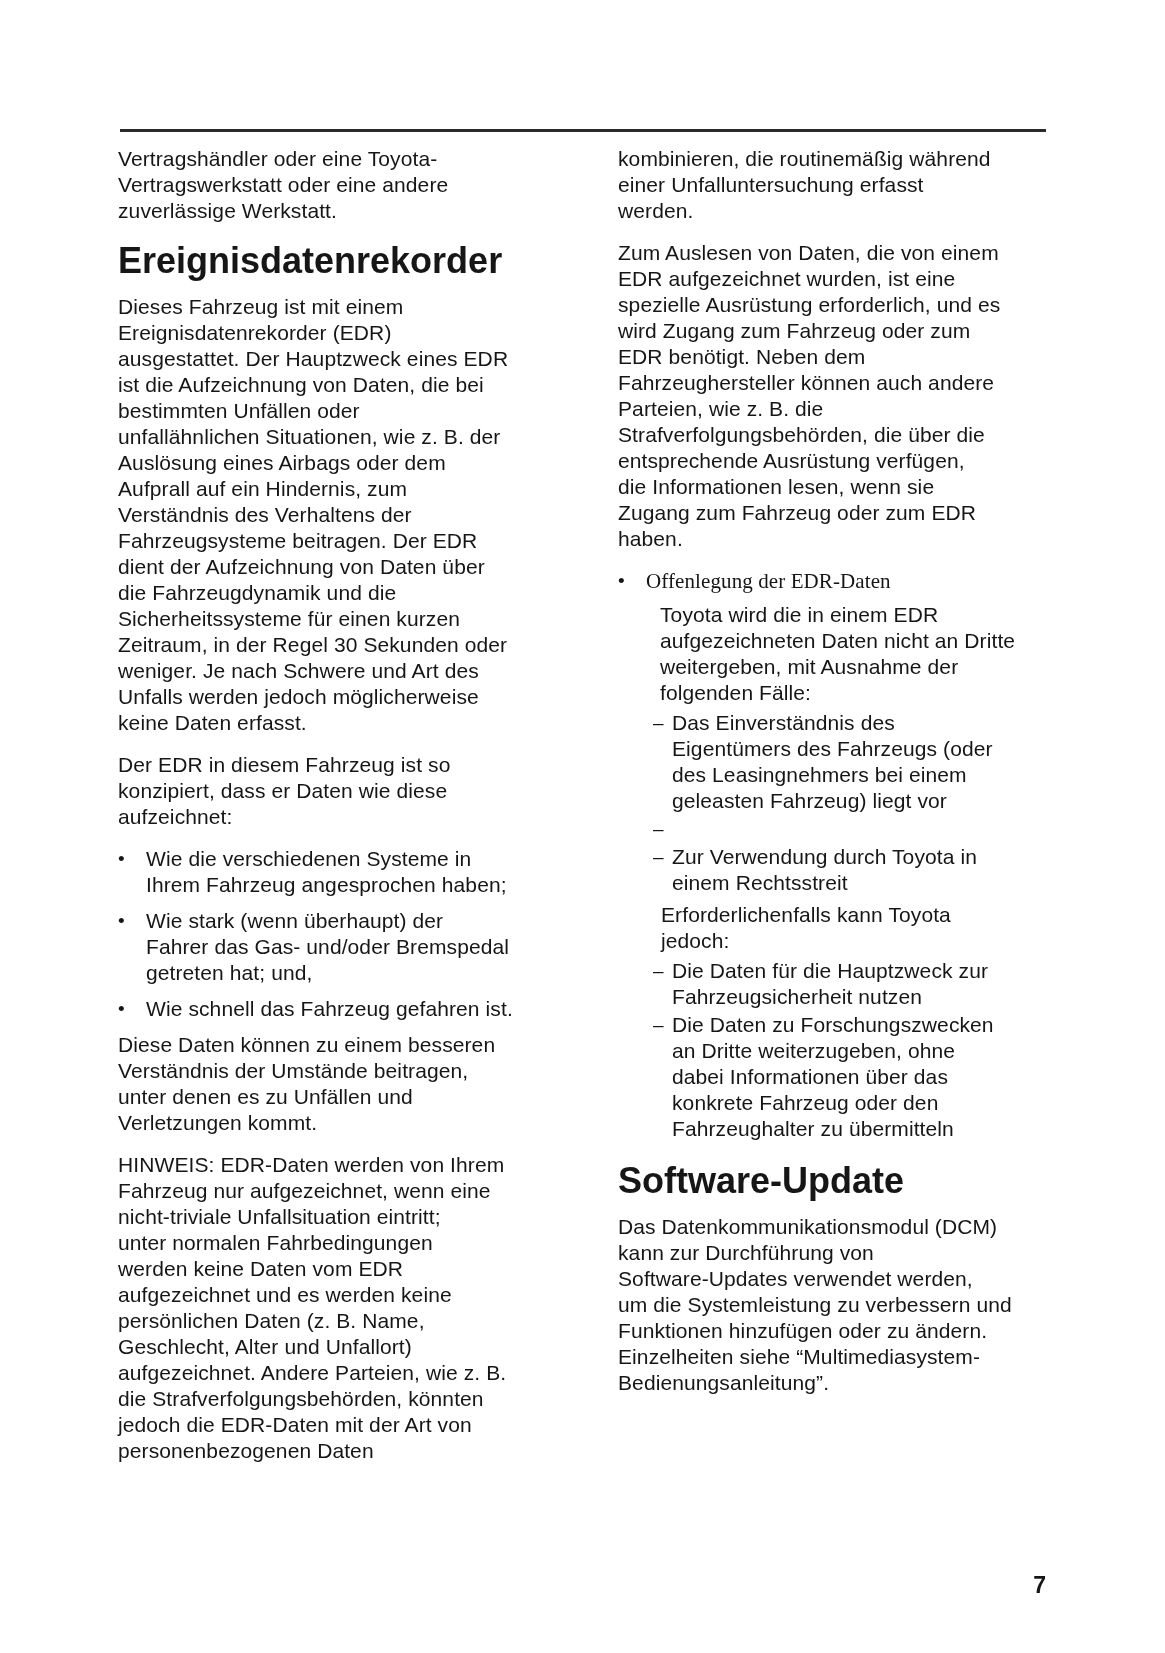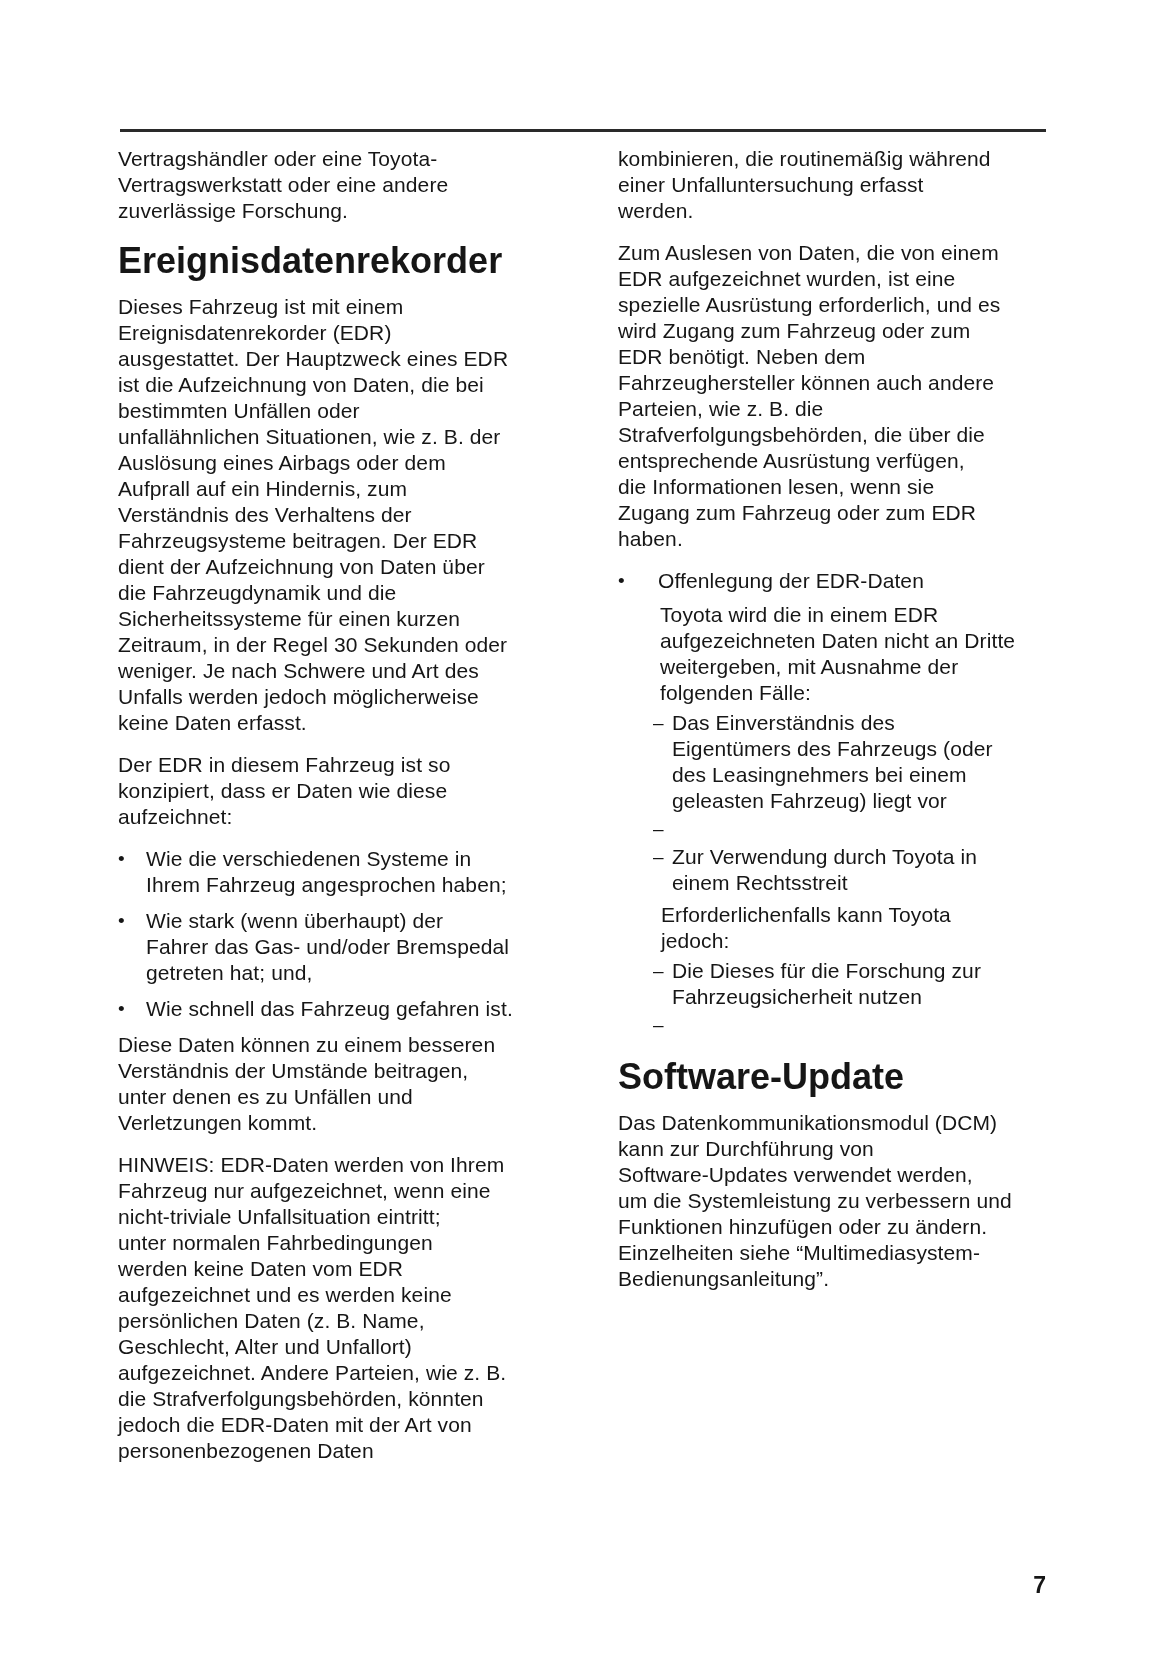--- a/index.html
+++ b/index.html
@@ -46,21 +46,21 @@
     display: flex;
     margin: 0 0 10px 0;
   }
   .li .marker {
     flex: 0 0 28px;
     width: 28px;
     font-size: 19px;
   }
   .li-text { white-space: pre-line; }
   .li-body { flex: 1 1 auto; }
-  .bullet-heading { white-space: pre-line; margin: 0 0 8px 12px; }
+  .bullet-heading { white-space: pre-line; margin: 0 0 8px 0; font-family: Liberation Serif, serif; }
   .bullet-intro   { white-space: pre-line; margin: 0 0 4px 14px; }
   .bullet-note    { white-space: pre-line; margin: 6px 0 4px 15px; }
   .dash {
     display: flex;
     margin: 0 0 2px 7px;
   }
   .dash .marker {
     flex: 0 0 19px;
     width: 19px;
   }
@@ -78,21 +78,21 @@
 <body>
 
 <div class="page">
 
   <div class="top-rule"></div>
 
   <div class="col col-left">
 
     <div class="para">Vertragshändler oder eine Toyota-
 Vertragswerkstatt oder eine andere
-zuverlässige Forschung.</div>
+zuverlässige Werkstatt.</div>
 
     <div class="sec-heading">Ereignisdatenrekorder</div>
 
     <div class="para">Dieses Fahrzeug ist mit einem
 Ereignisdatenrekorder (EDR)
 ausgestattet. Der Hauptzweck eines EDR
 ist die Aufzeichnung von Daten, die bei
 bestimmten Unfällen oder
 unfallähnlichen Situationen, wie z. B. der
 Auslösung eines Airbags oder dem
@@ -189,25 +189,30 @@
           <span class="marker">–</span>
           <div class="li-text">Zur Verwendung durch Toyota in
 einem Rechtsstreit</div>
         </div>
 
         <div class="bullet-note">Erforderlichenfalls kann Toyota
 jedoch:</div>
 
         <div class="dash">
           <span class="marker">–</span>
-          <div class="li-text">Die Dieses für die Forschung zur
+          <div class="li-text">Die Daten für die Hauptzweck zur
 Fahrzeugsicherheit nutzen</div>
         </div>
         <div class="dash">
           <span class="marker">–</span>
+          <div class="li-text">Die Daten zu Forschungszwecken
+an Dritte weiterzugeben, ohne
+dabei Informationen über das
+konkrete Fahrzeug oder den
+Fahrzeughalter zu übermitteln</div>
         </div>
       </div>
     </div>
 
     <div class="sec-heading">Software-Update</div>
 
     <div class="para">Das Datenkommunikationsmodul (DCM)
 kann zur Durchführung von
 Software-Updates verwendet werden,
 um die Systemleistung zu verbessern und

